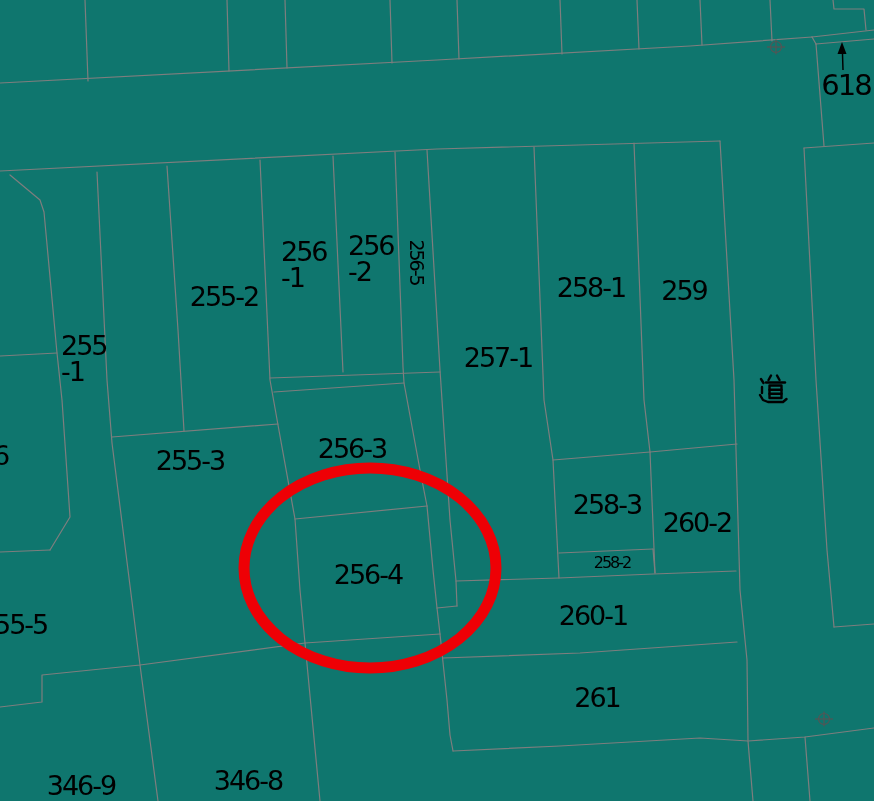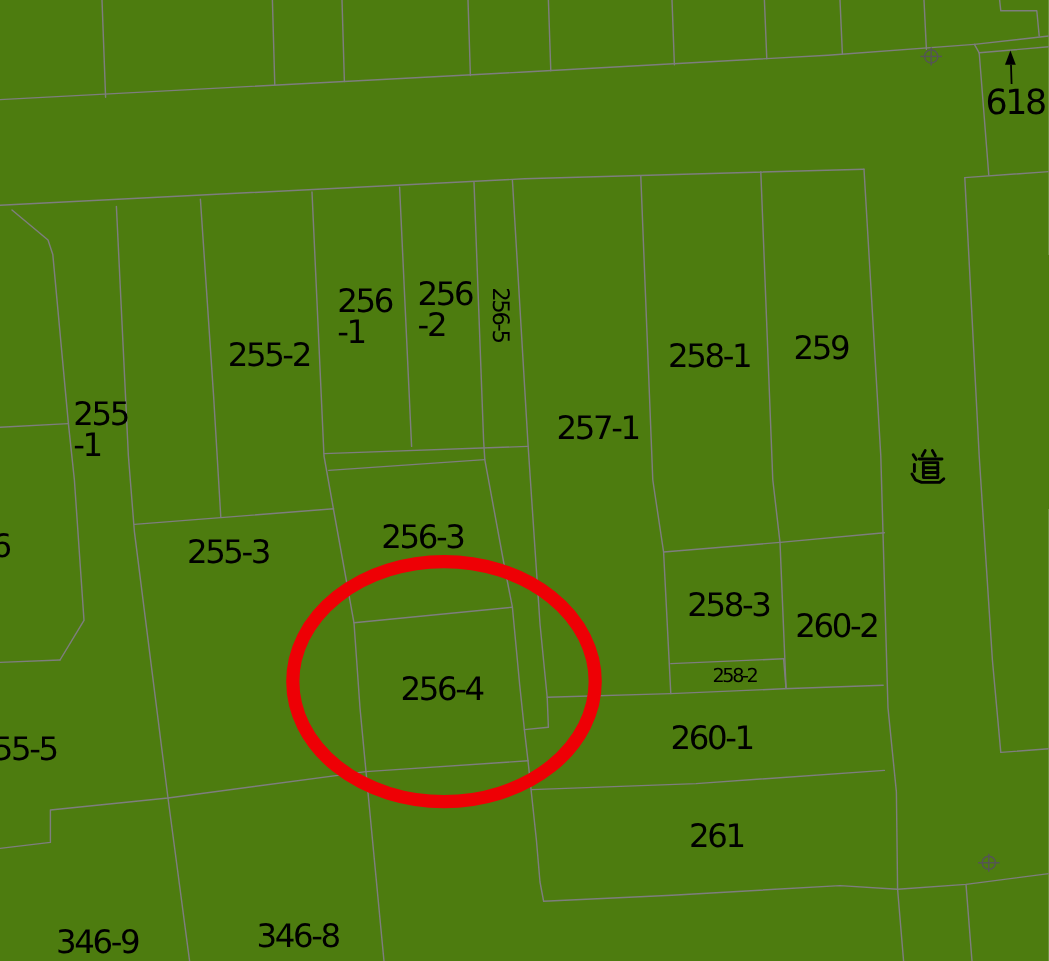--- a/index.html
+++ b/index.html
@@ -1,17 +1,17 @@
 <!DOCTYPE html>
 <html><head>
 <meta charset="utf-8">
 <style>
   html,body{margin:0;padding:0;background:#ffffff;}
   body{width:874px;height:801px;overflow:hidden;font-family:"DejaVu Sans",sans-serif;}
-  .map{position:relative;width:874px;height:801px;background:#4d7c0f;}
+  .map{position:relative;width:874px;height:801px;background:#0f766e;}
   .map svg{position:absolute;left:0;top:0;}
   .labels{position:absolute;left:0;top:0;width:100%;height:100%;}
   .plabel{
     position:absolute;
     transform:translate(-50%,-50%);
     font-size:27px;
     letter-spacing:-2px;
     line-height:26px;
     white-space:pre;
     color:#000;
@@ -119,21 +119,21 @@
       <div class="plabel" style="left: 846px; top: 85px; font-size: 29px;">618</div>
       <div class="plabel tl" style="left: 61px; top: 333px;">255
 -1</div>
       <div class="plabel" style="left: 224px; top: 297px;">255-2</div>
       <div class="plabel tl" style="left: 281px; top: 239px;">256
 -1</div>
       <div class="plabel tl" style="left: 348px; top: 233px;">256
 -2</div>
       <div class="plabel" style="left: 417px; top: 262px; font-size: 19px; transform: translate(-50%, -50%) rotate(90deg);">256-5</div>
       <div class="plabel" style="left: 498px; top: 358px;">257-1</div>
-      <div class="plabel" style="left: 591px; top: 298px;">258-1</div>
+      <div class="plabel" style="left: 591px; top: 288px;">258-1</div>
       <div class="plabel" style="left: 684px; top: 291px; text-align: center;">259</div>
       <div class="plabel" style="left: 190px; top: 461px;">255-3</div>
       <div class="plabel" style="left: 352px; top: 449px;">256-3</div>
       <div class="plabel" style="left: 368px; top: 575px;">256-4</div>
       <div class="plabel" style="left: 607px; top: 505px;">258-3</div>
       <div class="plabel" style="left: 697px; top: 523px;">260-2</div>
       <div class="plabel" style="left: 612px; top: 563px; font-size: 16px;">258-2</div>
       <div class="plabel" style="left: 593px; top: 616px;">260-1</div>
       <div class="plabel" style="left: 597px; top: 698px;">261</div>
       <div class="plabel" style="left: 81px; top: 786px;">346-9</div>

